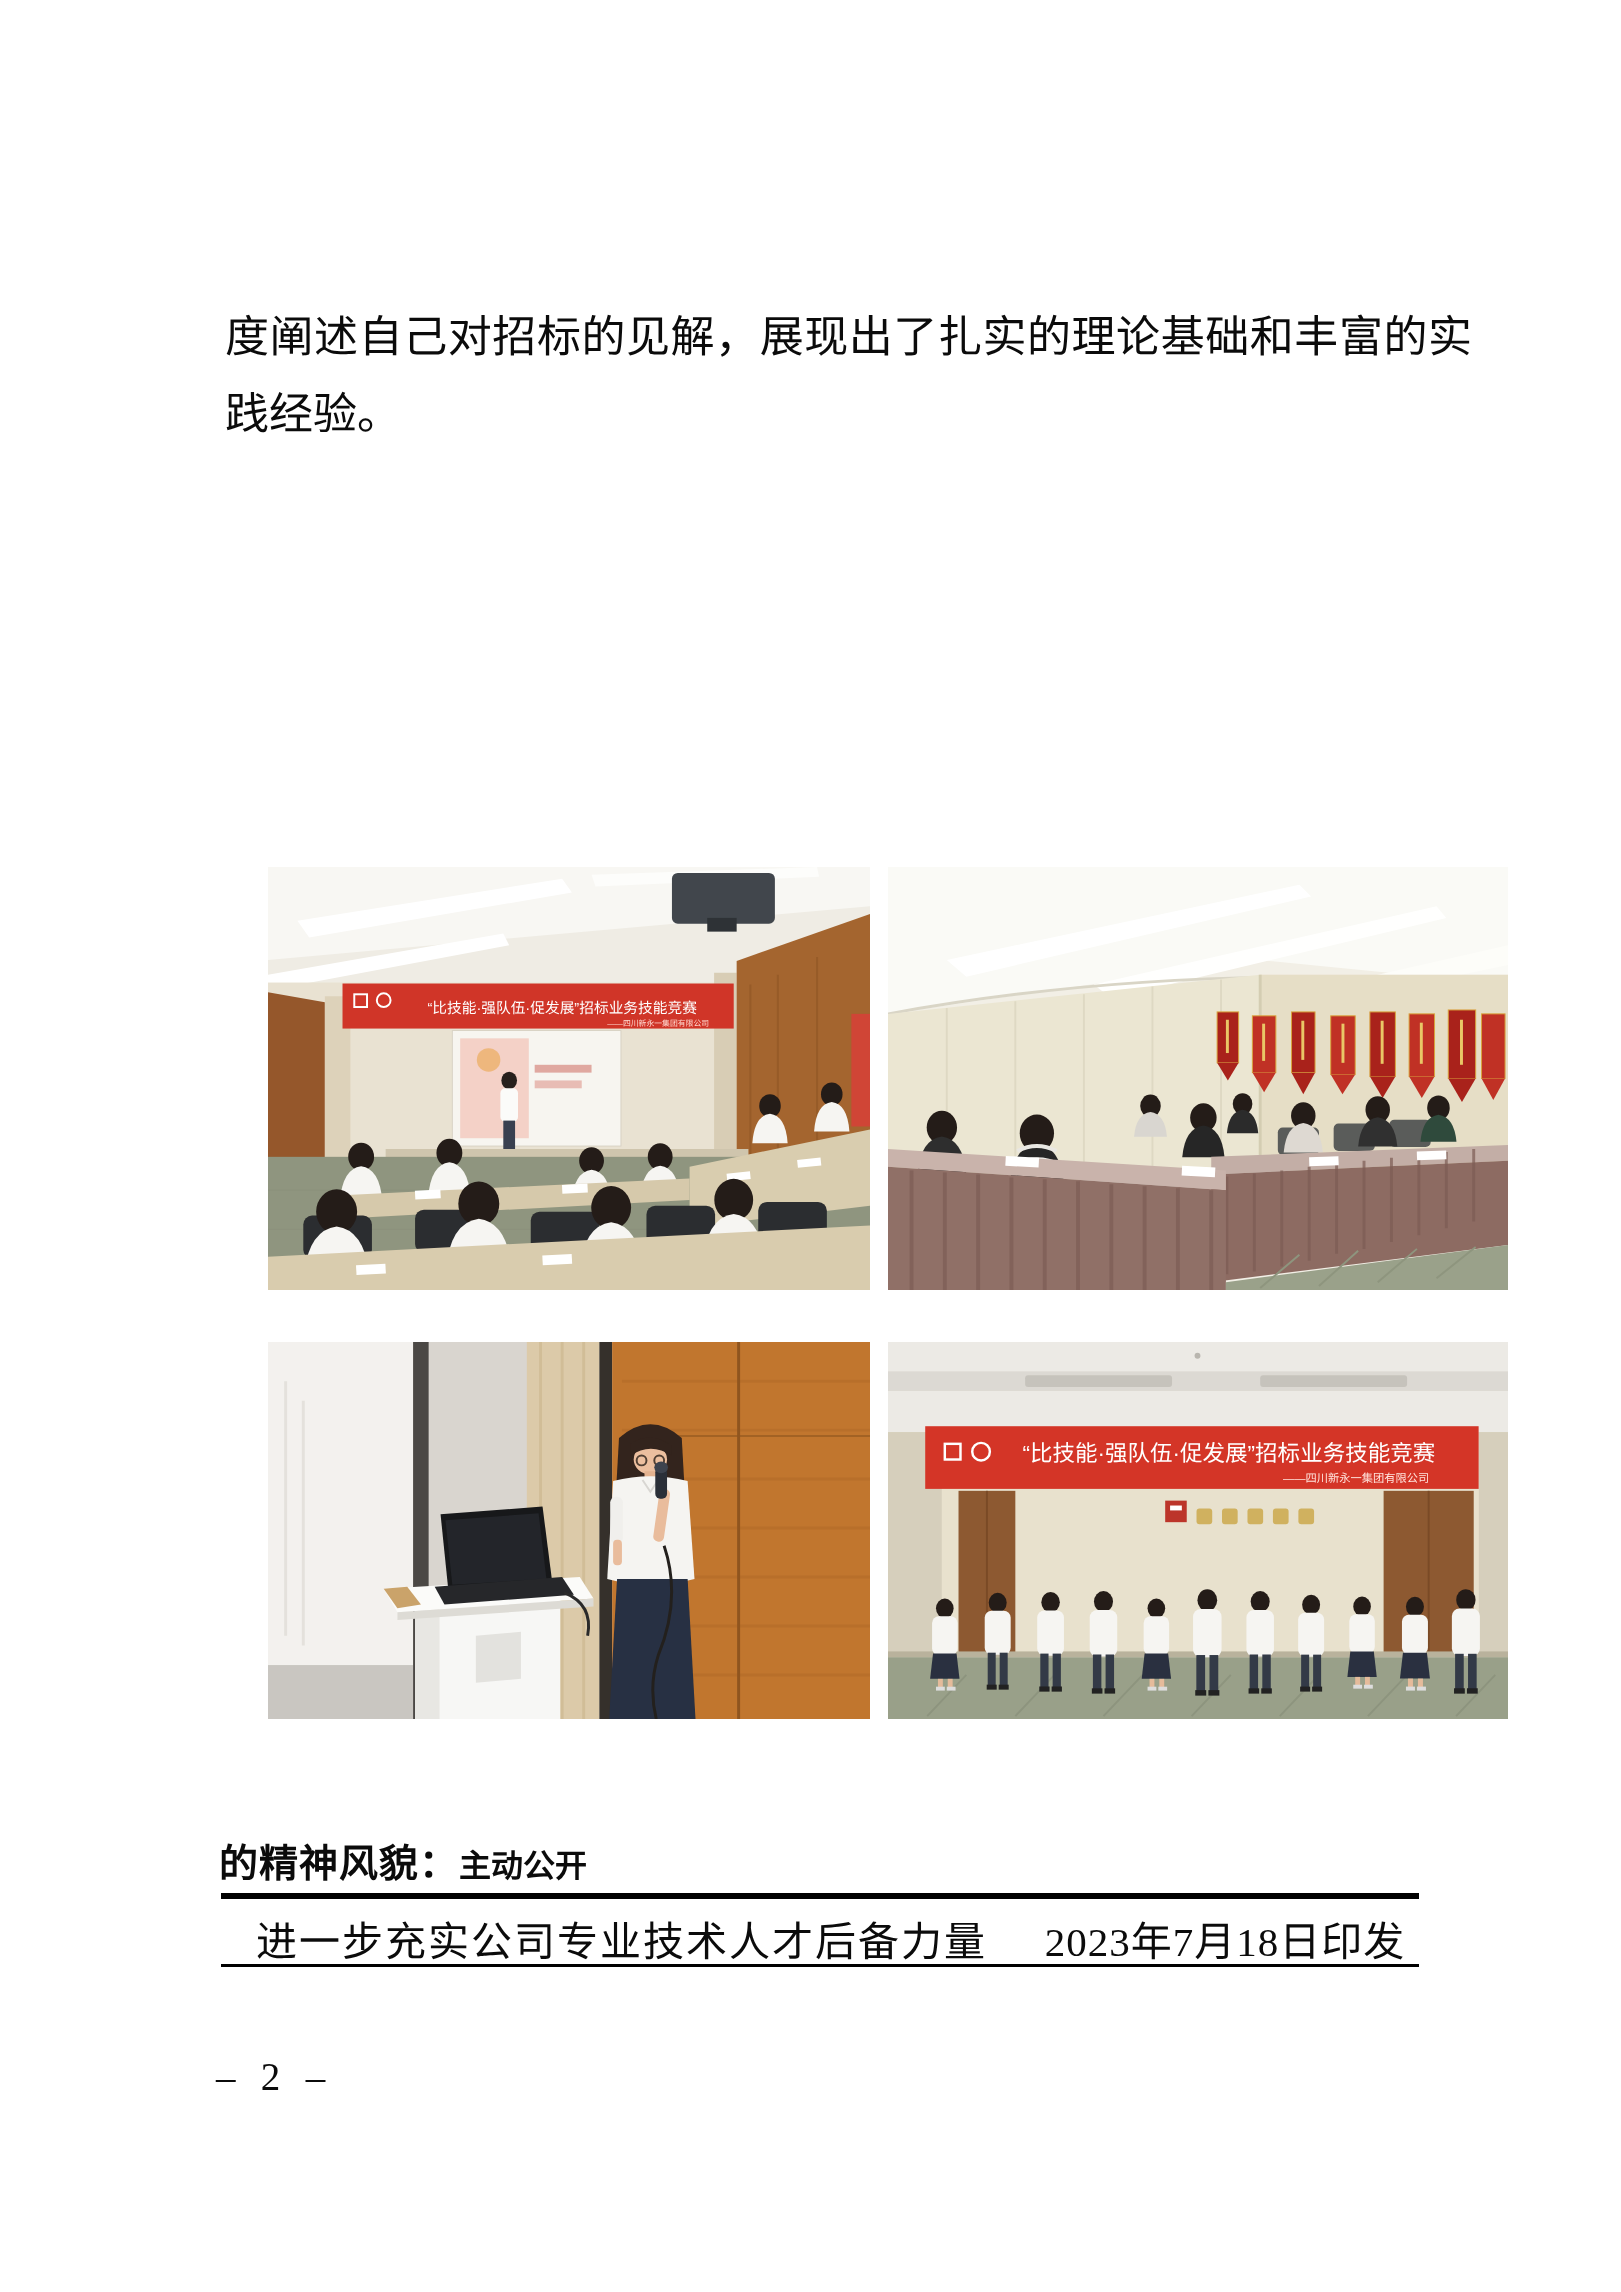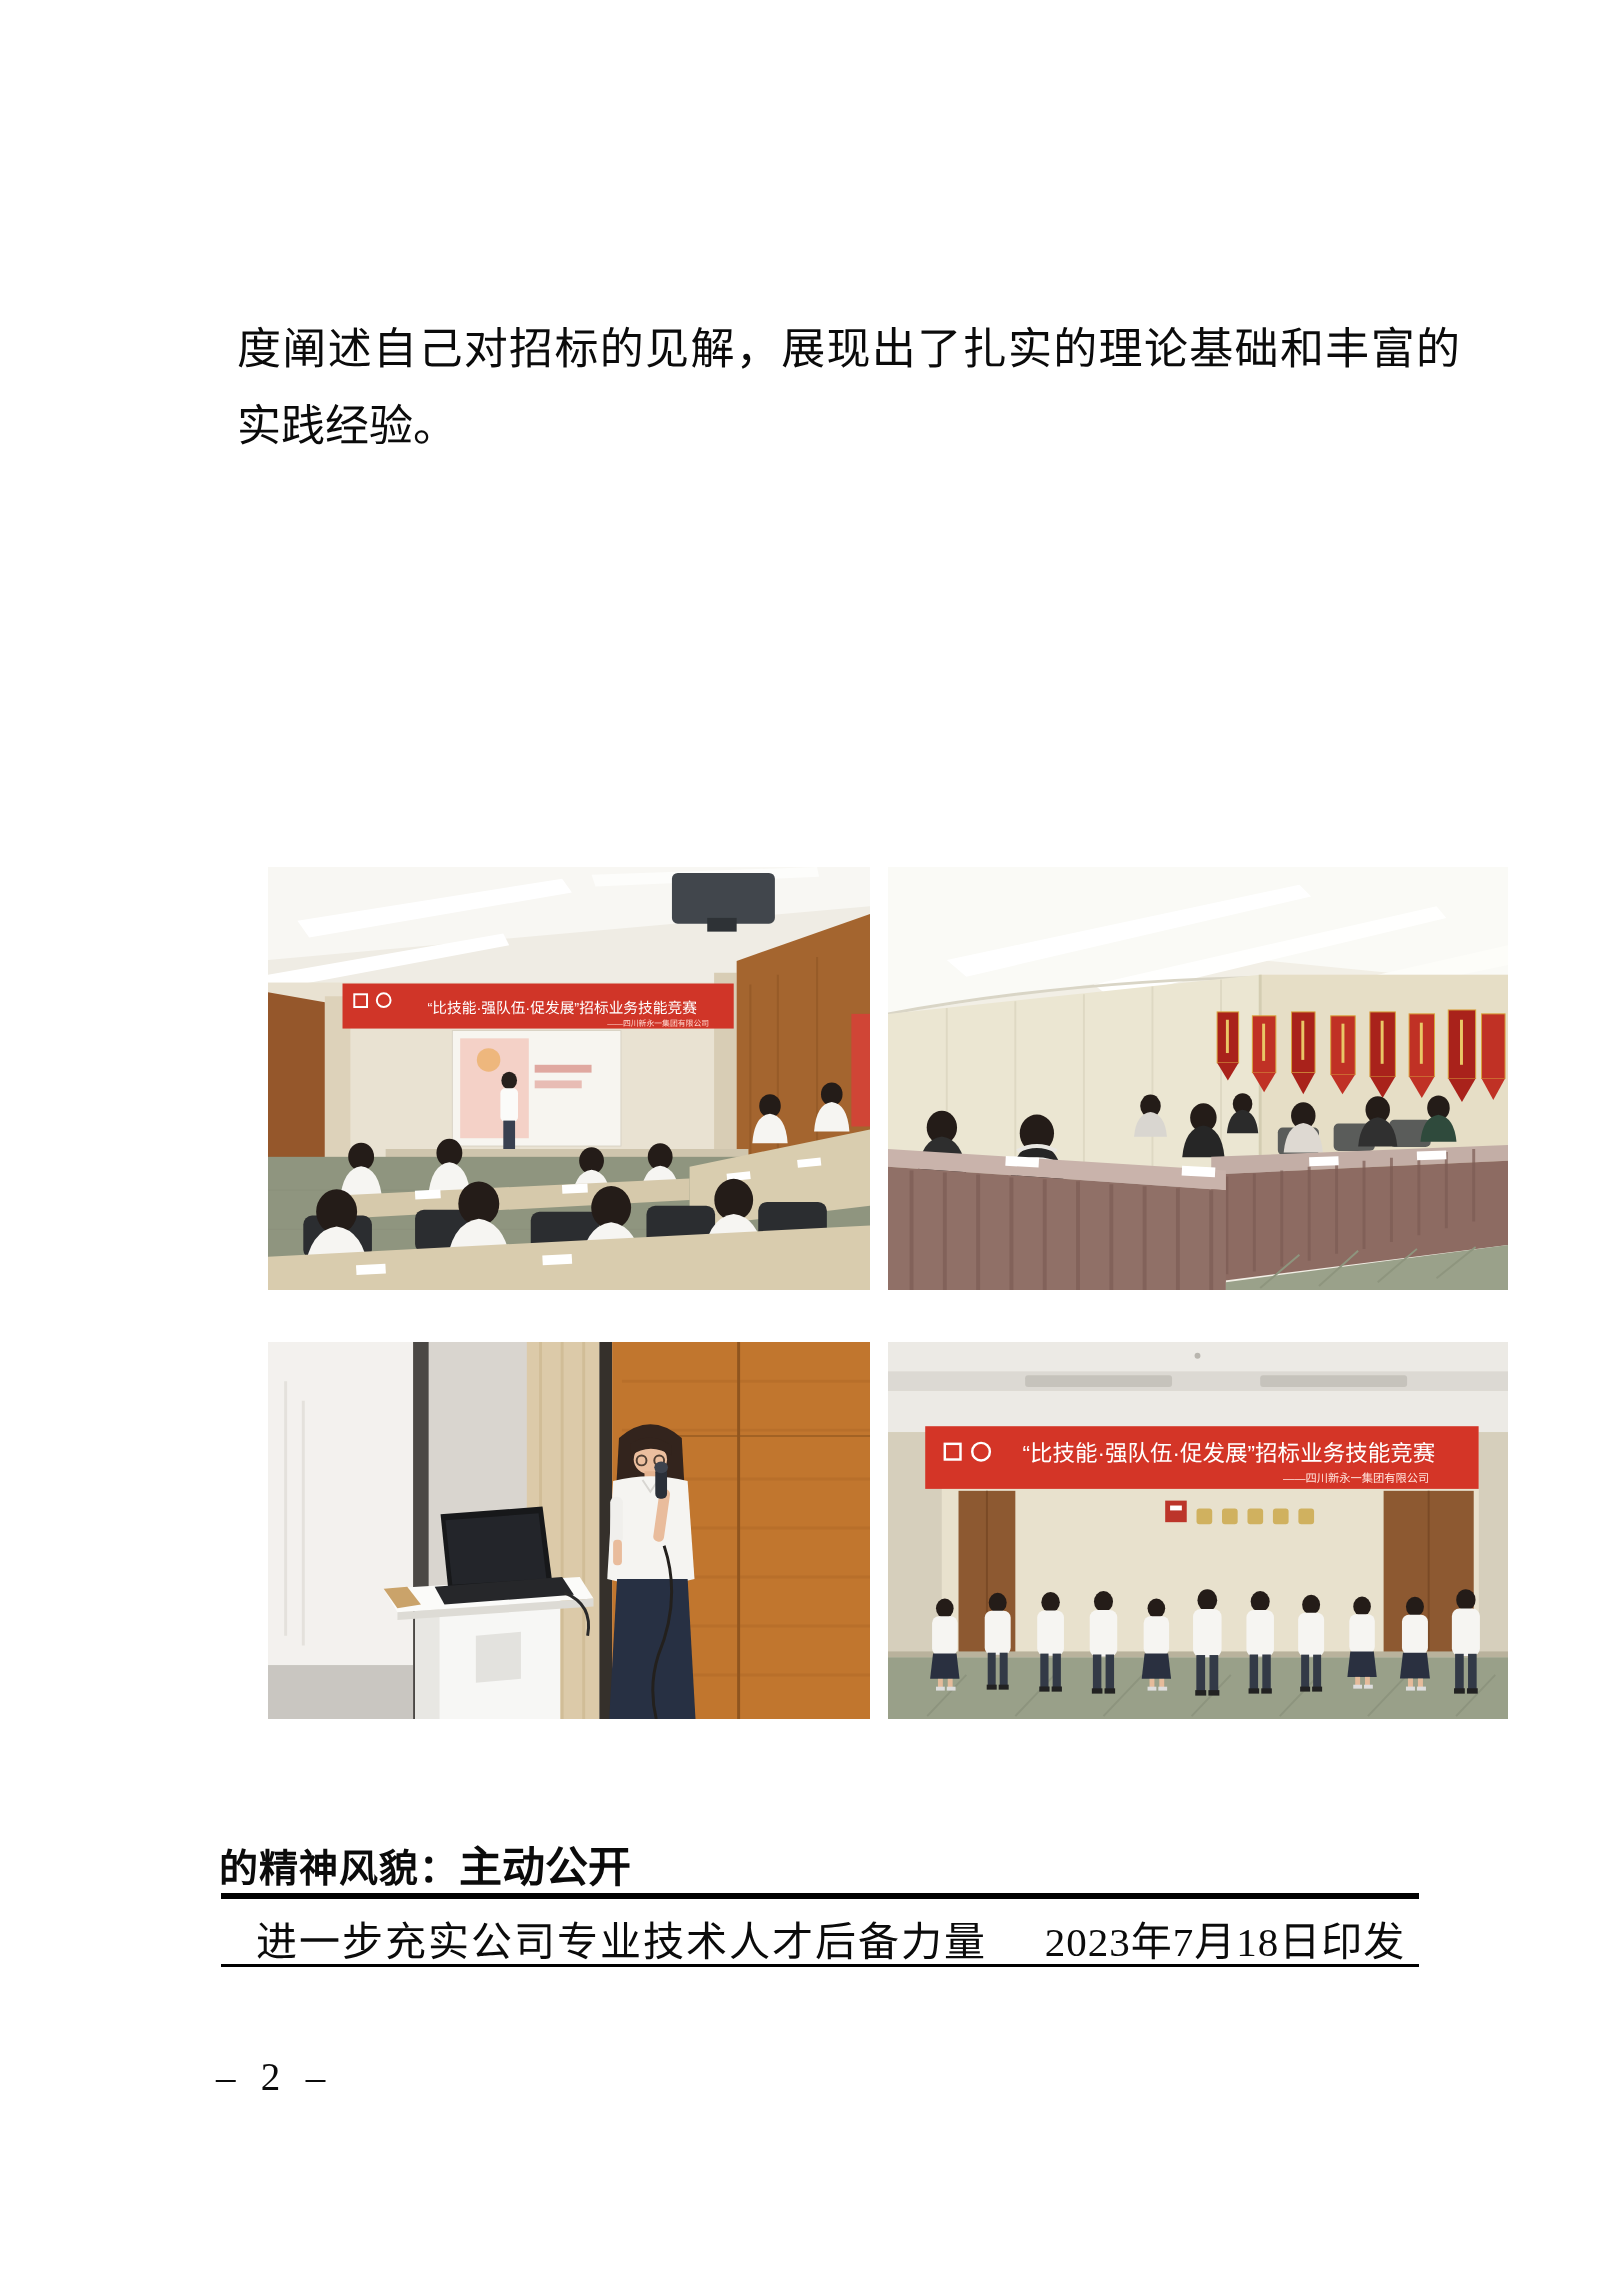--- a/index.html
+++ b/index.html
@@ -1,34 +1,34 @@
 <!DOCTYPE html>
 <html lang="zh-CN"><head>
 <meta charset="utf-8">
 <style>
   html,body{margin:0;padding:0;background:#fff;}
   .page{position:relative;width:1621px;height:2293px;background:#ffffff;overflow:hidden;
         font-family:"Liberation Serif",serif;color:#0b0b0b;}
   
   .text-block{position:absolute;left:219px;top:293px;width:1259px;
               font-size:44px;line-height:77px;text-align:justify;}
-  .text-block p{margin:18px;}
+  .text-block p{margin:6px;}
   .text-block p.indent{text-indent:88px;}
   
   .photo{position:absolute;overflow:hidden;background:#f0abfc;}
   #photo1{left:228px;top:851px;width:602px;height:423px;}
   #photo2{left:848px;top:851px;width:620px;height:423px;}
   #photo3{left:228px;top:1326px;width:602px;height:377px;}
   #photo4{left:848px;top:1326px;width:620px;height:377px;}
   .photo svg{display:block;width:100%;height:100%;}
   .photo text{font-family:"Liberation Sans",sans-serif;}
   
   .disclosure{position:absolute;left:219px;top:1832px;font-weight:bold;font-size:39px;}
   .disclosure .lbl{font-family:"Liberation Sans",sans-serif;letter-spacing:1px;}
-  .disclosure .val{font-family:"Liberation Serif",serif;font-size:43px;margin-top:32px;}
+  .disclosure .val{font-family:"Liberation Serif",serif;font-size:32px;margin-top:32px;}
   .rule-thick{position:absolute;left:221px;top:1893px;width:1198px;height:5.9px;background:#000;}
   .issuer-row{position:absolute;left:221px;top:1911px;width:1198px;height:53px;
               display:flex;justify-content:space-between;align-items:center;font-size:41px;}
   .issuer-row .issuer{padding-left:35px;letter-spacing:2px;}
   .issuer-row .date{padding-right:13.7px;letter-spacing:1px;}
   .rule-thin{position:absolute;left:221px;top:1964px;width:1198px;height:2.9px;background:#000;}
   .page-num{position:absolute;left:216px;top:2054px;font-size:39px;letter-spacing:7.8px;}
 </style>
 </head>
 <body>

